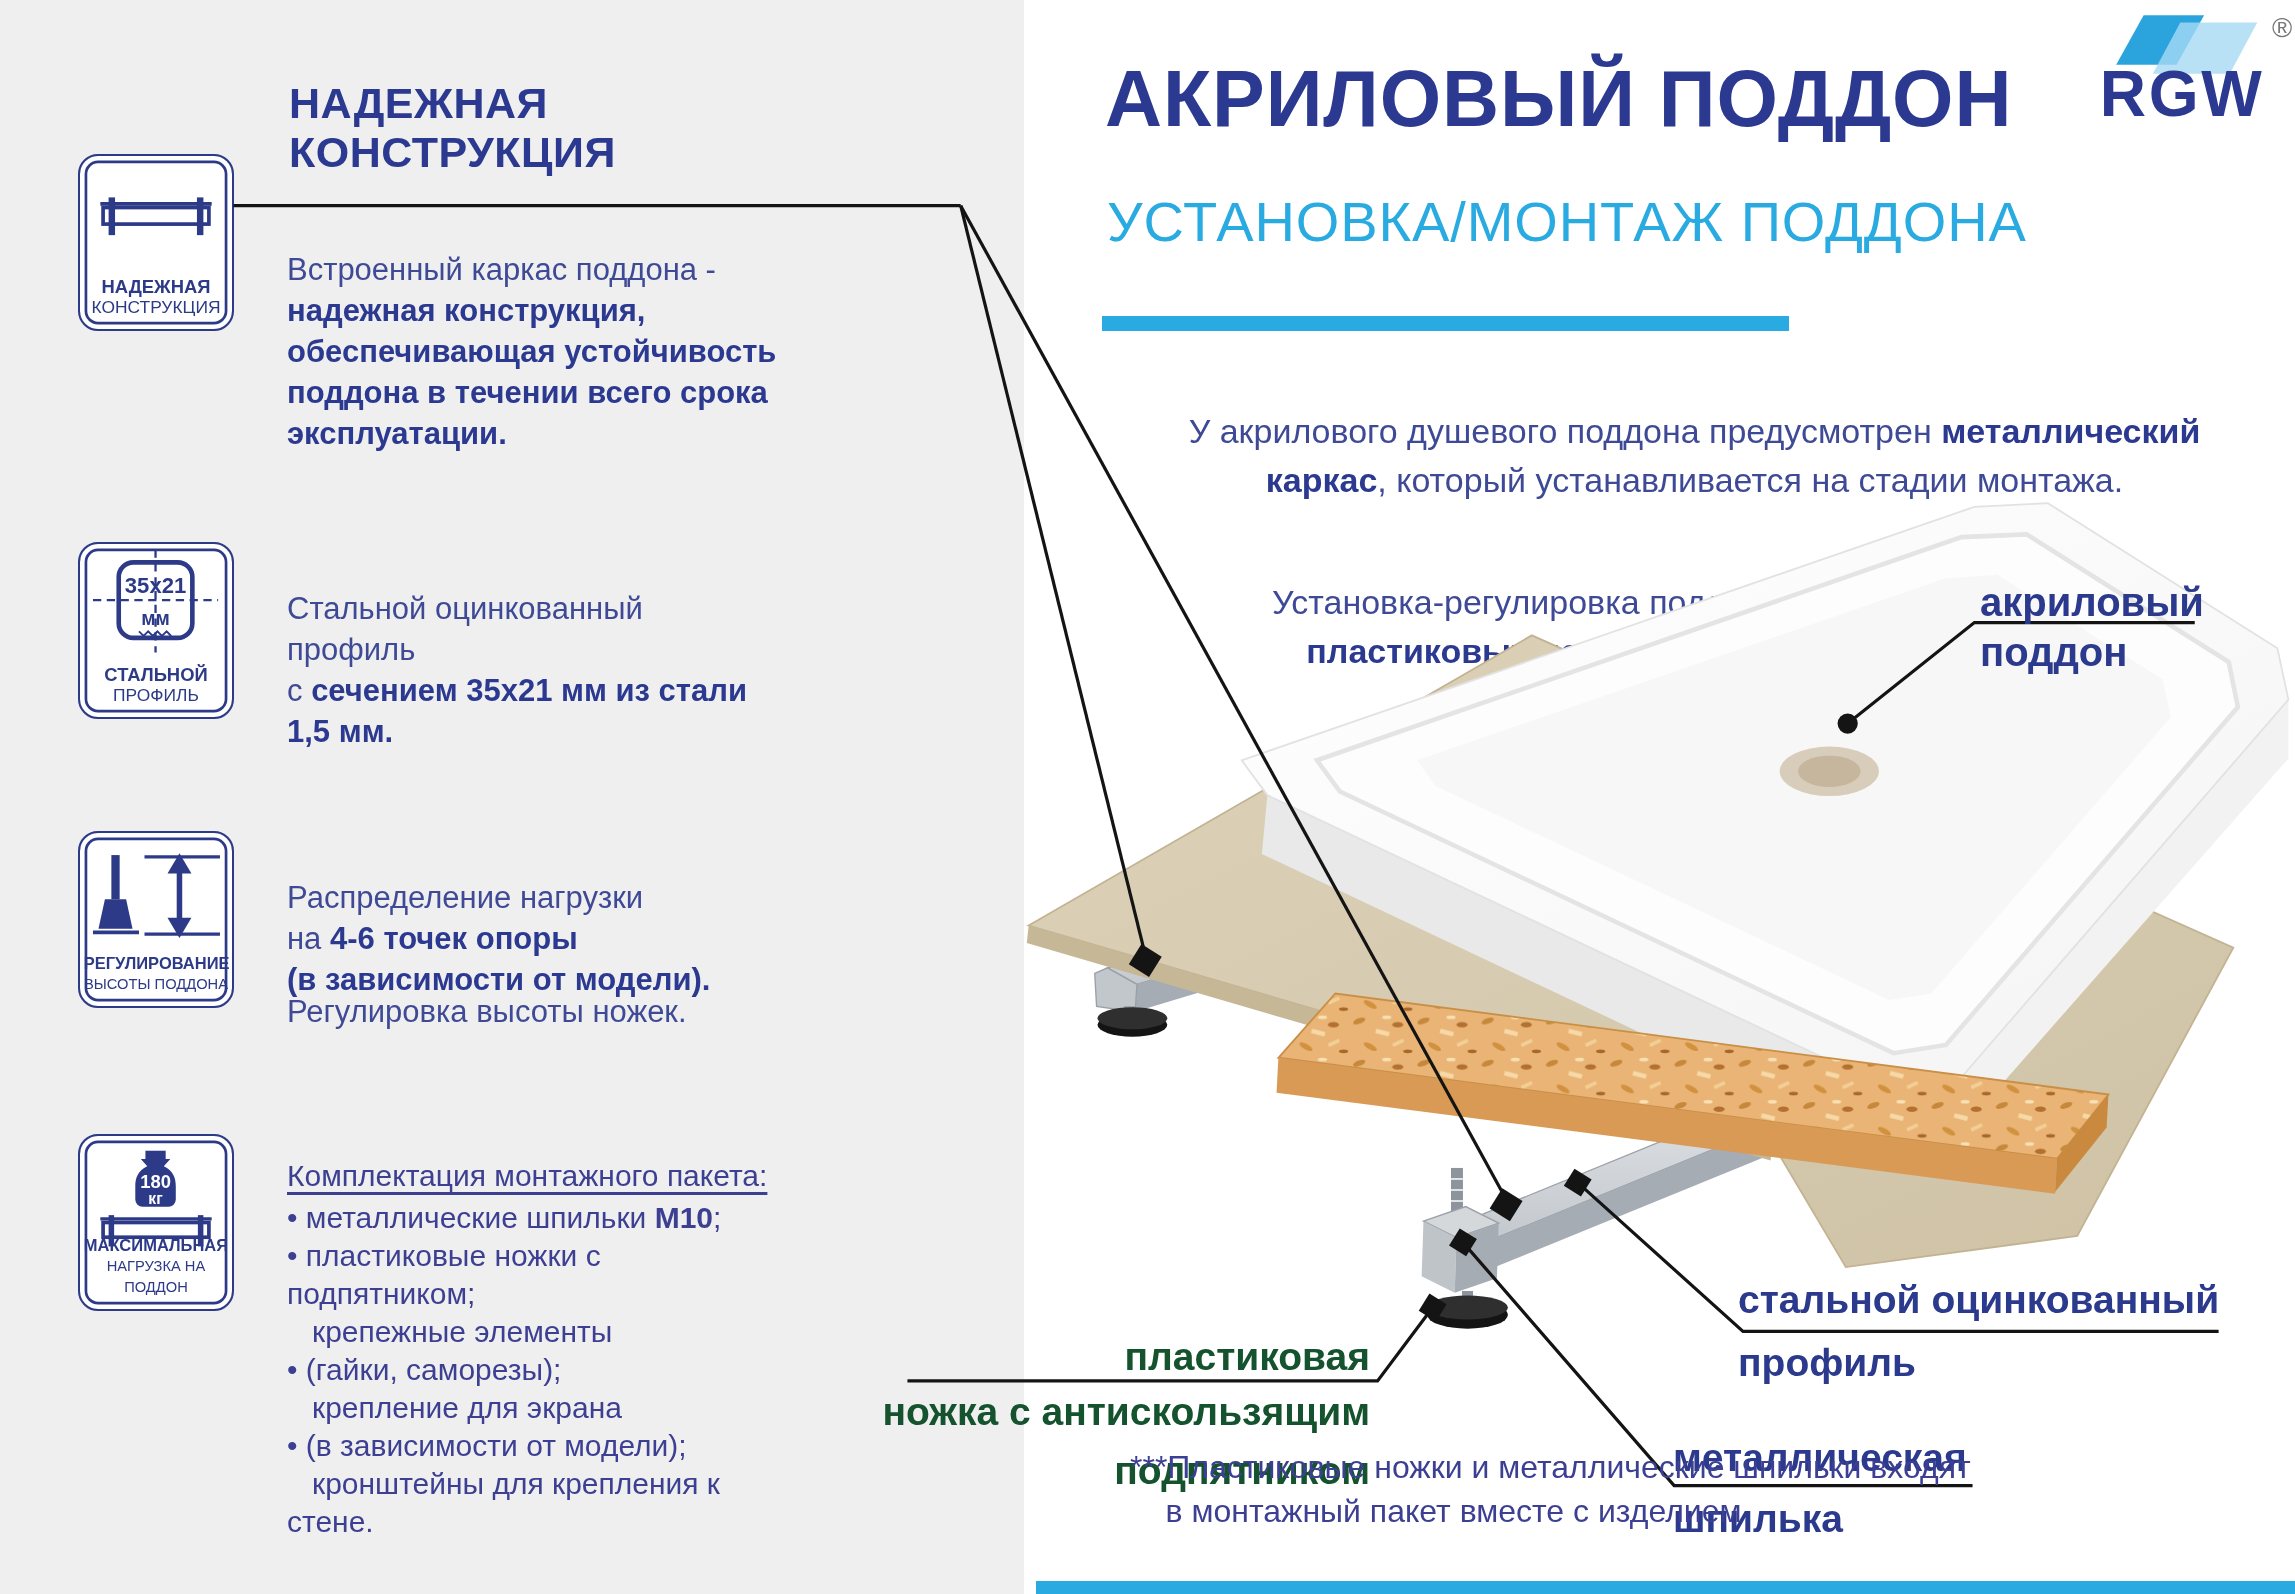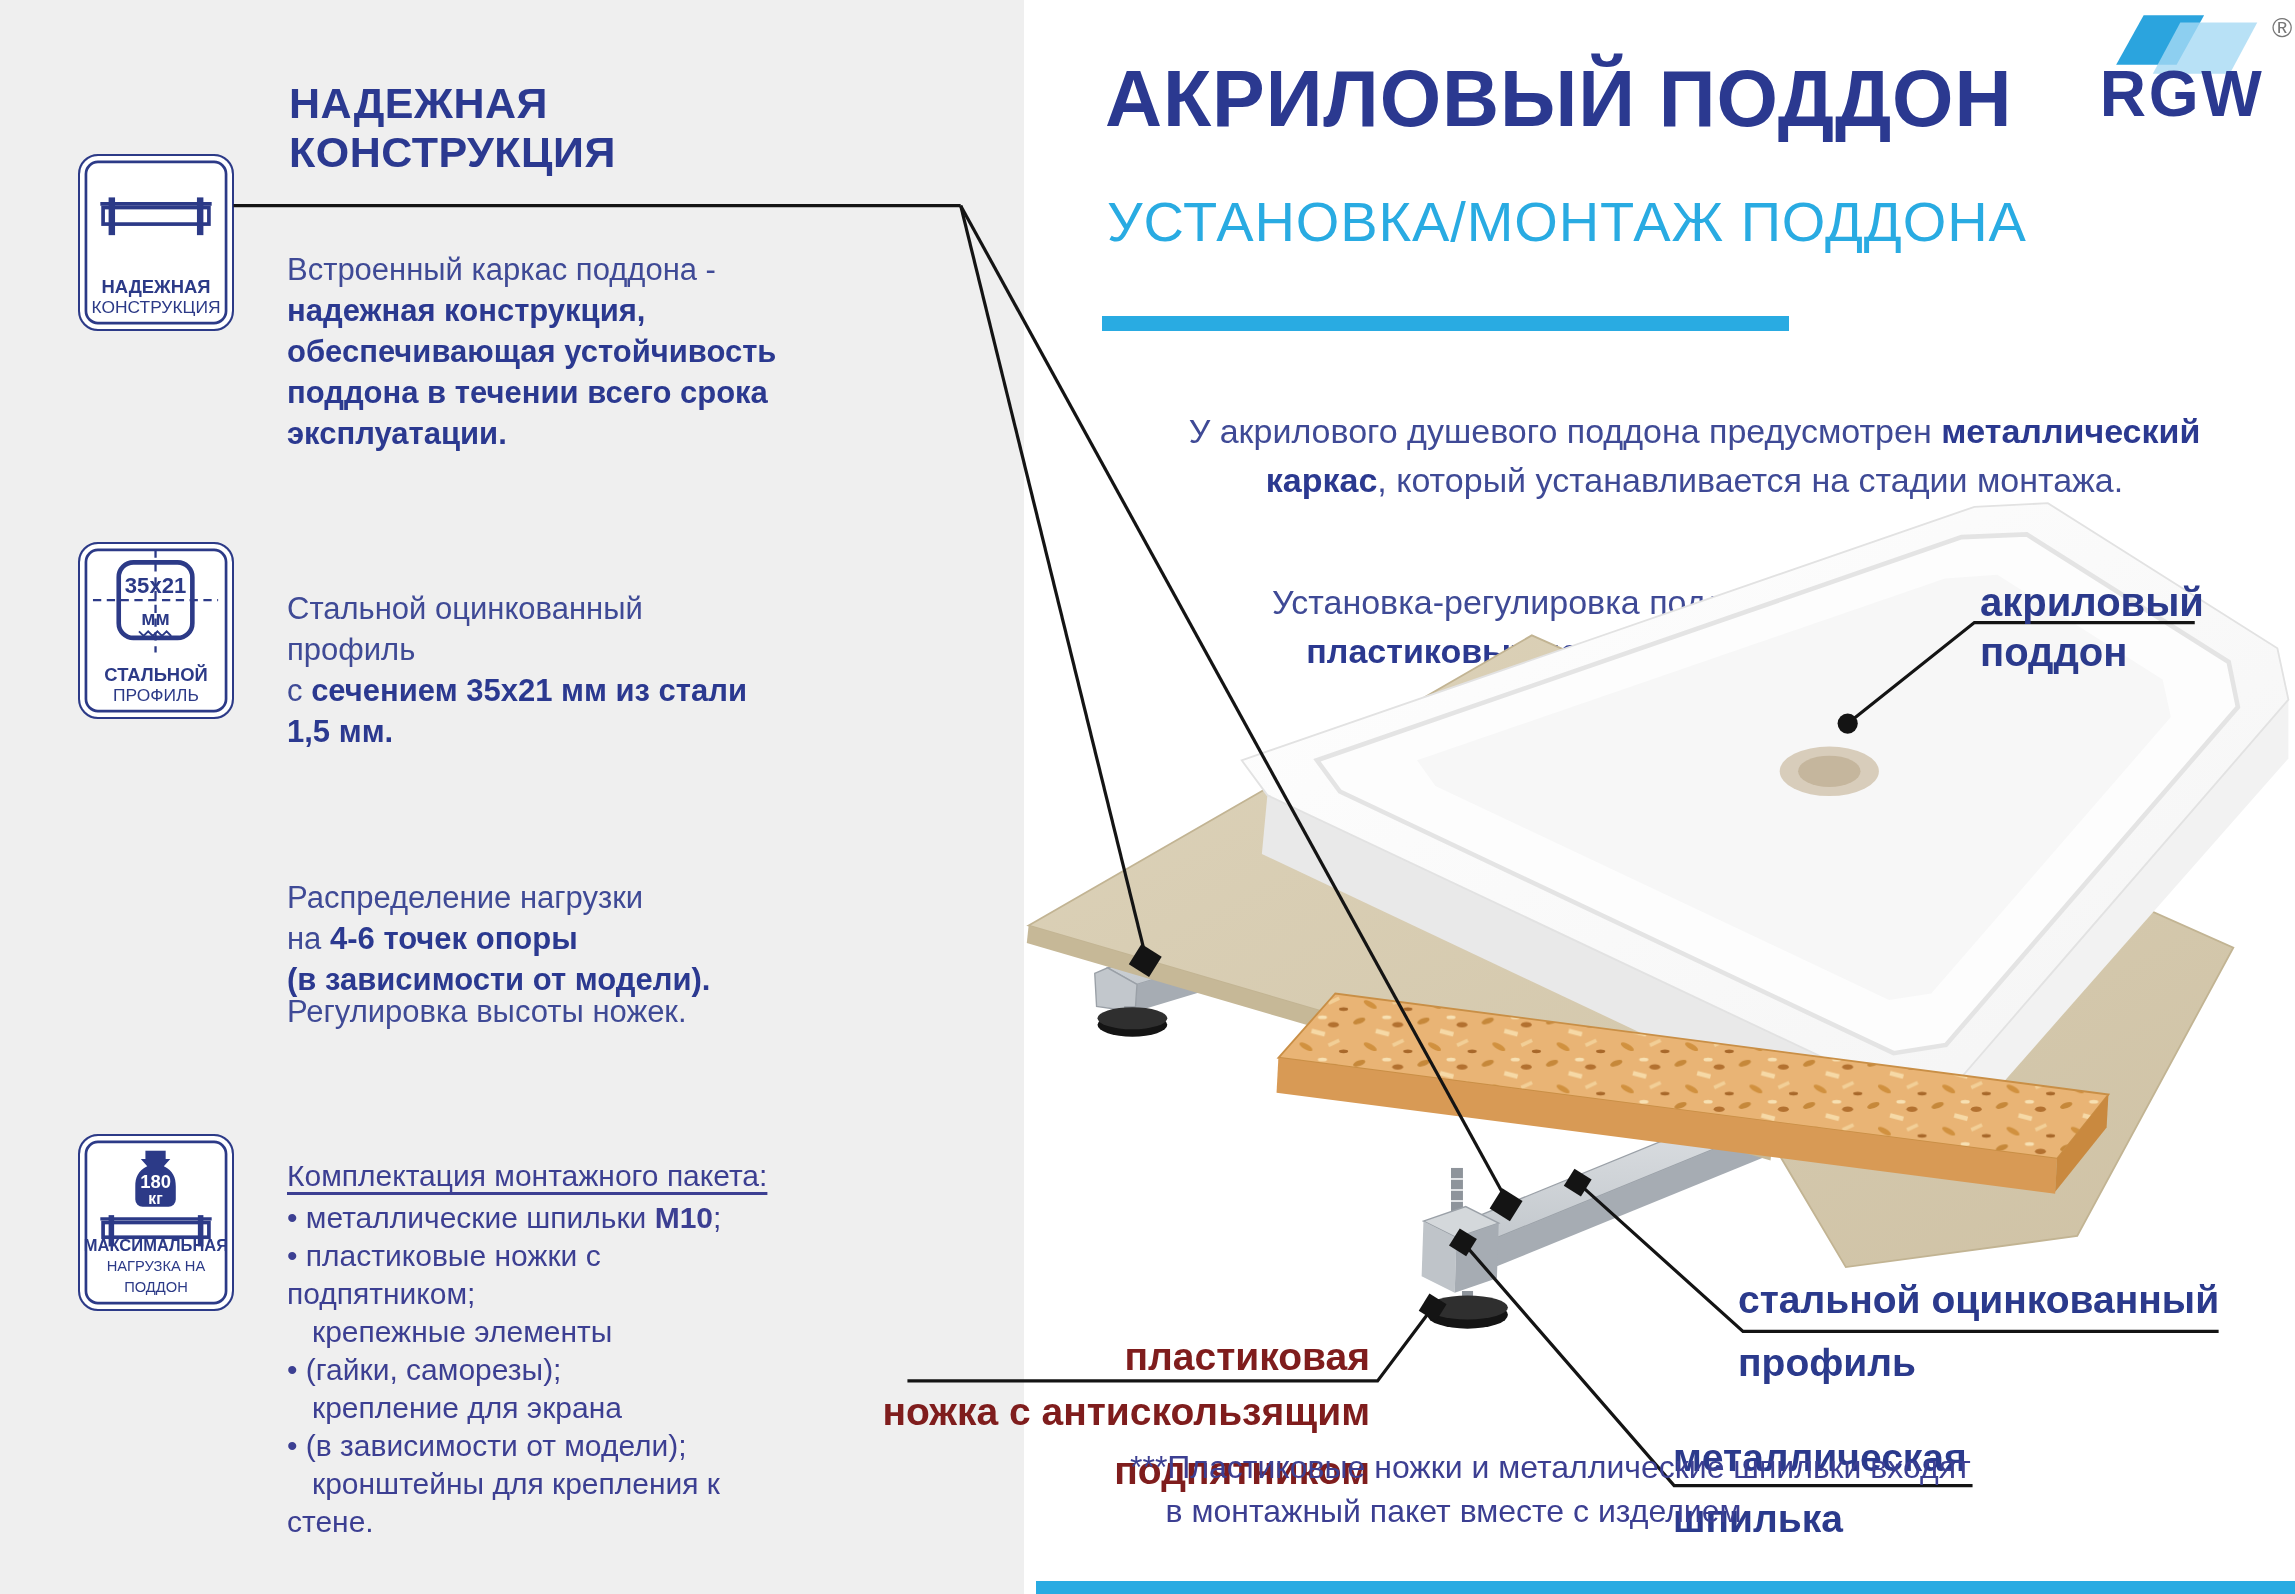--- a/index.html
+++ b/index.html
@@ -43,21 +43,21 @@
 
   .dlabel{position:absolute;font-weight:700;color:#2b3a8c;font-size:39px;line-height:1;
           white-space:nowrap;}
   #lab-acr1{left:1980px;top:582px;font-size:40px;}
   #lab-acr2{left:1980px;top:632px;font-size:40px;}
   #lab-prof1{left:1738px;top:1280px;}
   #lab-prof2{left:1738px;top:1343px;}
   #lab-stud1{left:1673px;top:1438px;}
   #lab-stud2{left:1673px;top:1499px;}
   .dlabel-r{position:absolute;left:826px;width:544px;text-align:right;font-weight:700;
-            color:#7f1d1d;font-size:39px;line-height:1;white-space:nowrap;}
+            color:#14532d;font-size:39px;line-height:1;white-space:nowrap;}
   #lab-foot1{top:1337px;}
   #lab-foot2{top:1392px;}
   #lab-foot3{top:1451px;}
 
   .footnote{position:absolute;left:1130px;color:#3c3f92;font-size:32px;line-height:44px;
             white-space:pre-line;}
   #fn1{top:1445px;}
   #fn2{top:1545px;}
   .bottom-bar{position:absolute;left:1036px;top:1581px;width:1260px;height:13px;background:#29abe2;}
 </style>
@@ -104,20 +104,36 @@
         <span class="cap-r">ПРОФИЛЬ</span>
       </div>
     </div>
     <div class="sb-text" style="top:547px;">
       <span>Стальной оцинкованный
 профиль
 с </span><span class="b">сечением 35х21 мм из стали
 1,5 мм.</span>
     </div>
 
+    <div class="icon-box" style="top:831px;">
+      <svg width="152" height="173" viewBox="0 0 165 188">
+        <rect x="34" y="24" width="9" height="48" fill="#2c3a87"></rect>
+        <path d="M27,72 L50,72 L57,104 L20,104 Z" fill="#2c3a87"></path>
+        <line x1="14" y1="108" x2="64" y2="108" stroke="#2c3a87" stroke-width="4"></line>
+        <line x1="70" y1="26" x2="152" y2="26" stroke="#2c3a87" stroke-width="3.5"></line>
+        <line x1="70" y1="110" x2="152" y2="110" stroke="#2c3a87" stroke-width="3.5"></line>
+        <line x1="108" y1="38" x2="108" y2="98" stroke="#2c3a87" stroke-width="6"></line>
+        <polygon points="108,22 95,44 121,44" fill="#2c3a87"></polygon>
+        <polygon points="108,114 95,92 121,92" fill="#2c3a87"></polygon>
+      </svg>
+      <div class="icon-cap cap-sm">
+        <span class="cap-b">РЕГУЛИРОВАНИЕ</span>
+        <span class="cap-r">ВЫСОТЫ ПОДДОНА</span>
+      </div>
+    </div>
     <div class="sb-text" style="top:836px;">
       <span>Распределение нагрузки
 на </span><span class="b">4-6 точек опоры
 (в зависимости от модели).</span>
     </div>
     <div class="sb-text" style="top:972px;margin-top:19px;">Регулировка высоты ножек.</div>
 
     <div class="icon-box" style="top:1134px;">
       <svg width="152" height="173" viewBox="0 0 165 188">
         <rect x="71" y="16" width="22" height="9" fill="#2c3a87"></rect>

